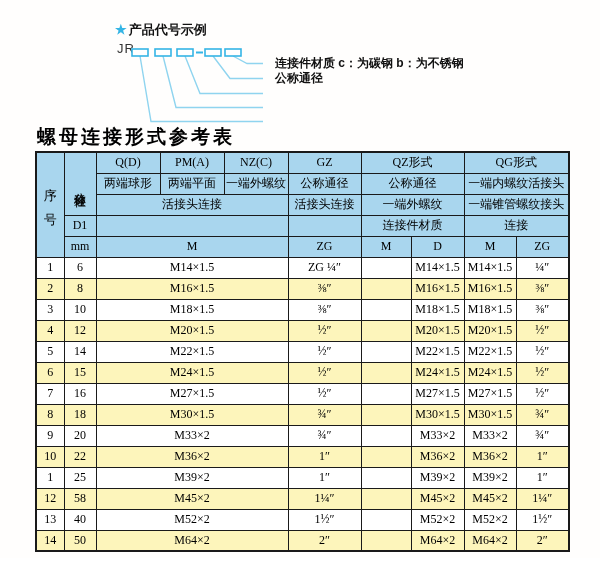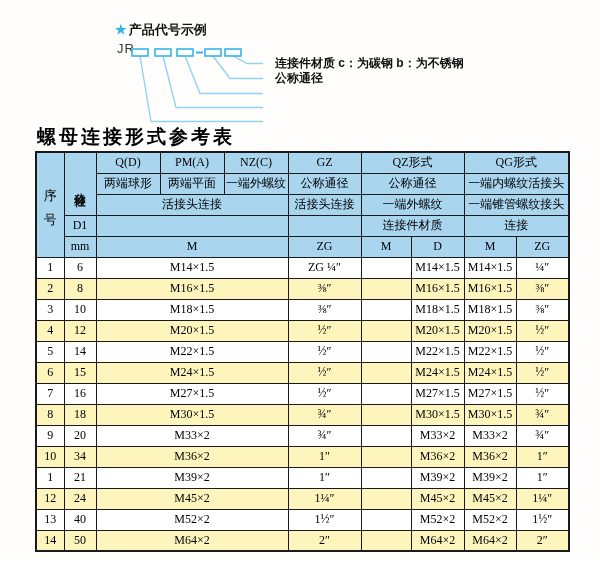--- a/index.html
+++ b/index.html
@@ -213,41 +213,41 @@
       <td>20</td>
       <td colspan="3">M33×2</td>
       <td>¾″</td>
       <td></td>
       <td>M33×2</td>
       <td>M33×2</td>
       <td>¾″</td>
     </tr>
         <tr class="alt">
       <td>10</td>
-      <td>34</td>
+      <td>22</td>
       <td colspan="3">M36×2</td>
       <td>1″</td>
       <td></td>
       <td>M36×2</td>
       <td>M36×2</td>
       <td>1″</td>
     </tr>
         <tr>
       <td>1</td>
-      <td>21</td>
+      <td>25</td>
       <td colspan="3">M39×2</td>
       <td>1″</td>
       <td></td>
       <td>M39×2</td>
       <td>M39×2</td>
       <td>1″</td>
     </tr>
         <tr class="alt">
       <td>12</td>
-      <td>24</td>
+      <td>58</td>
       <td colspan="3">M45×2</td>
       <td>1¼″</td>
       <td></td>
       <td>M45×2</td>
       <td>M45×2</td>
       <td>1¼″</td>
     </tr>
         <tr>
       <td>13</td>
       <td>40</td>

